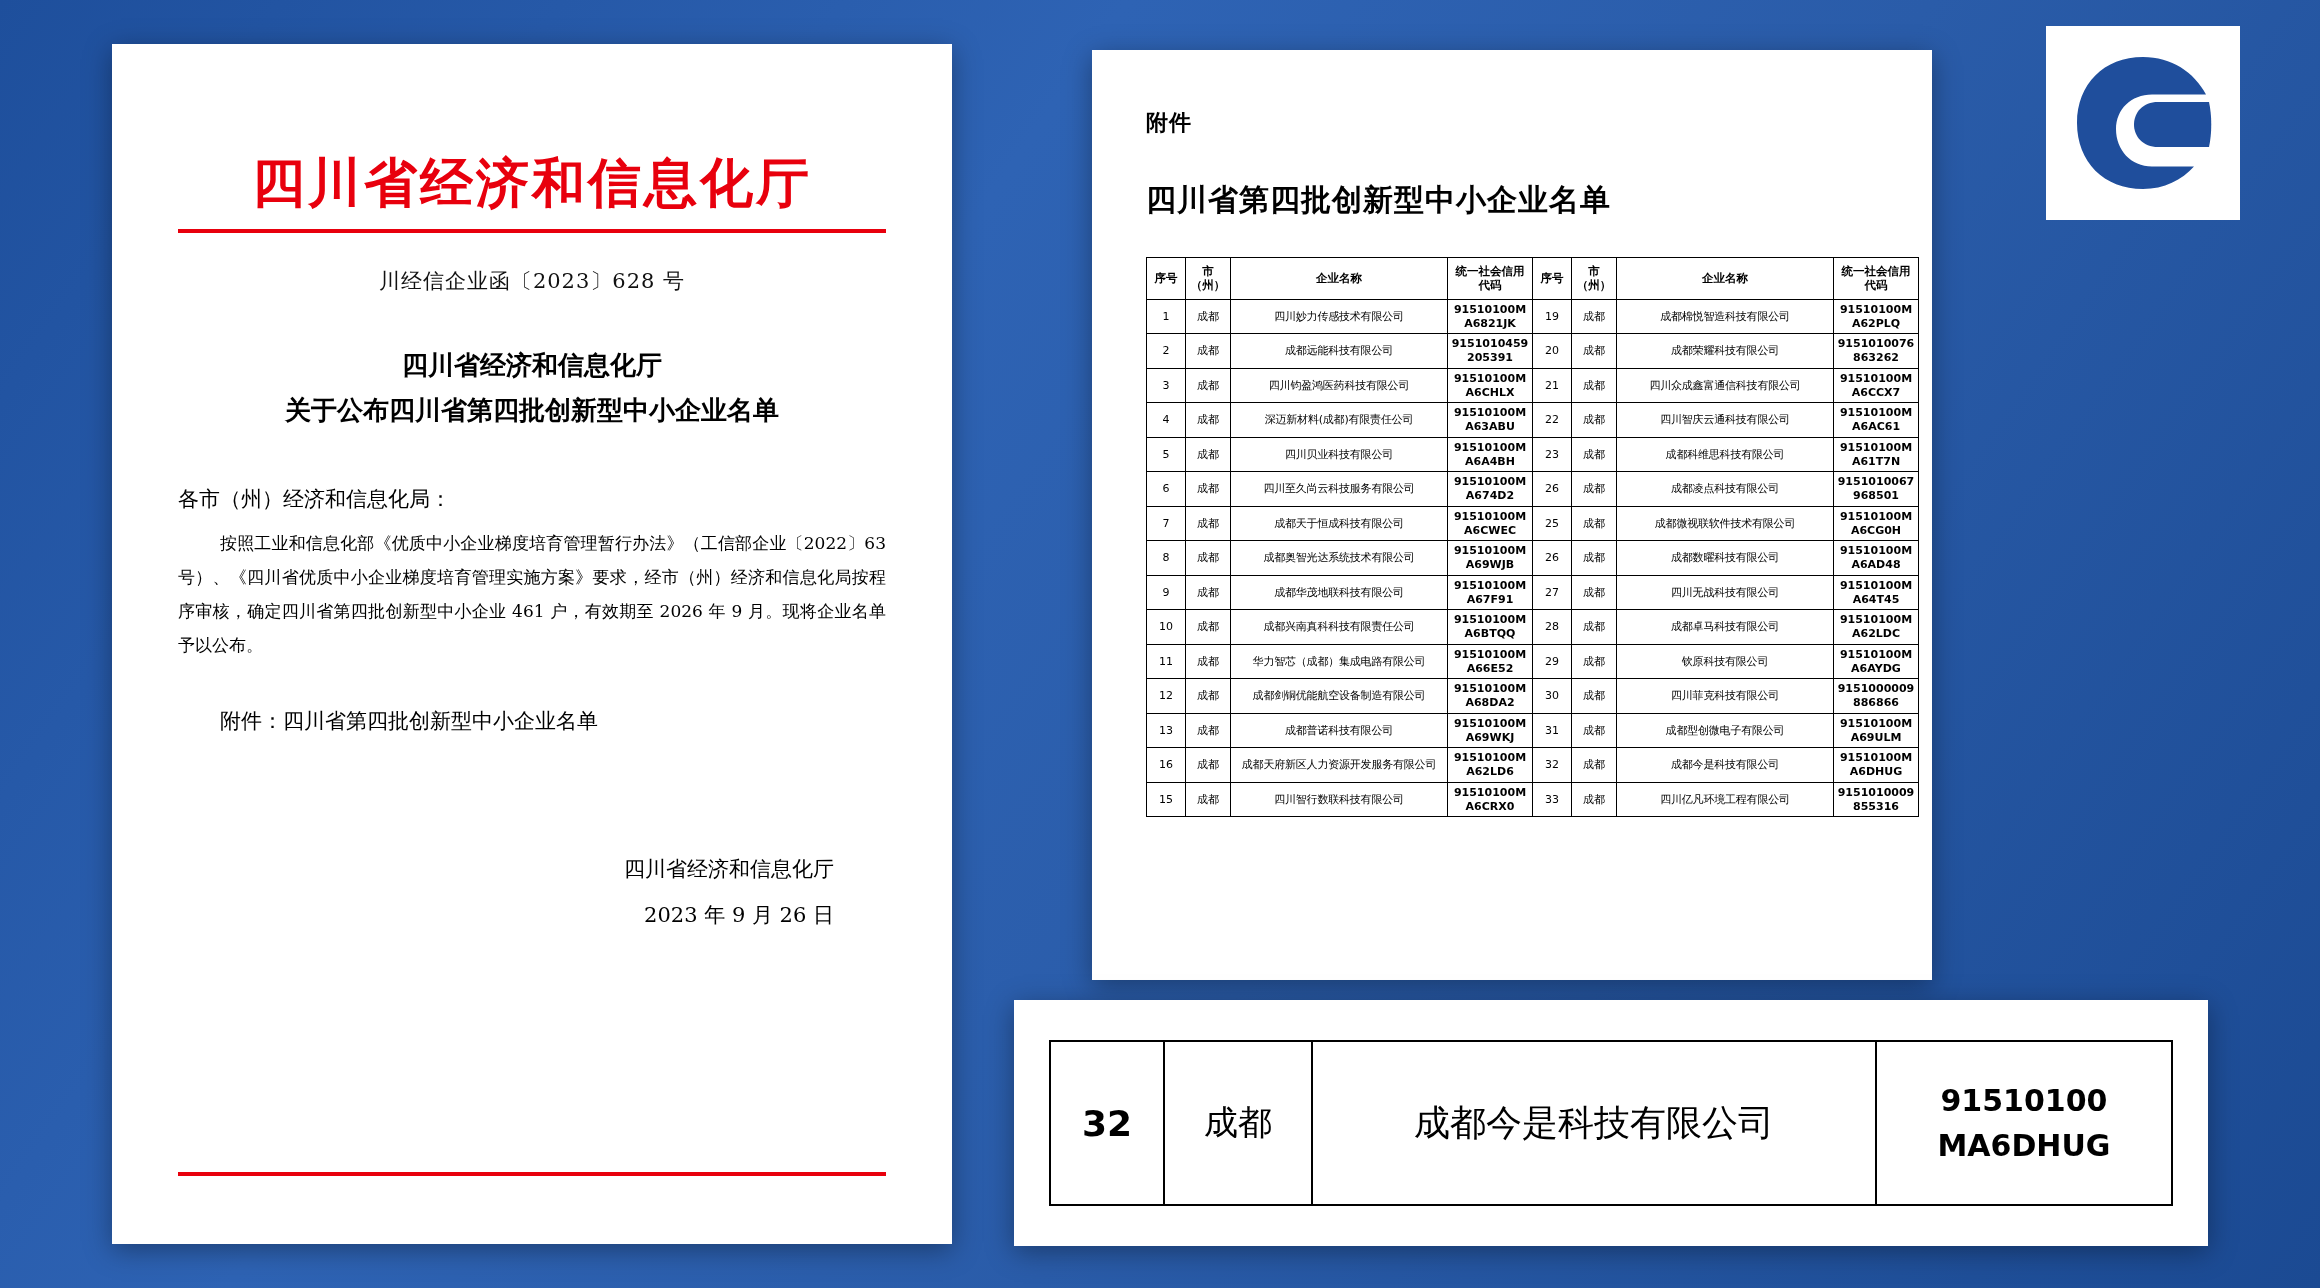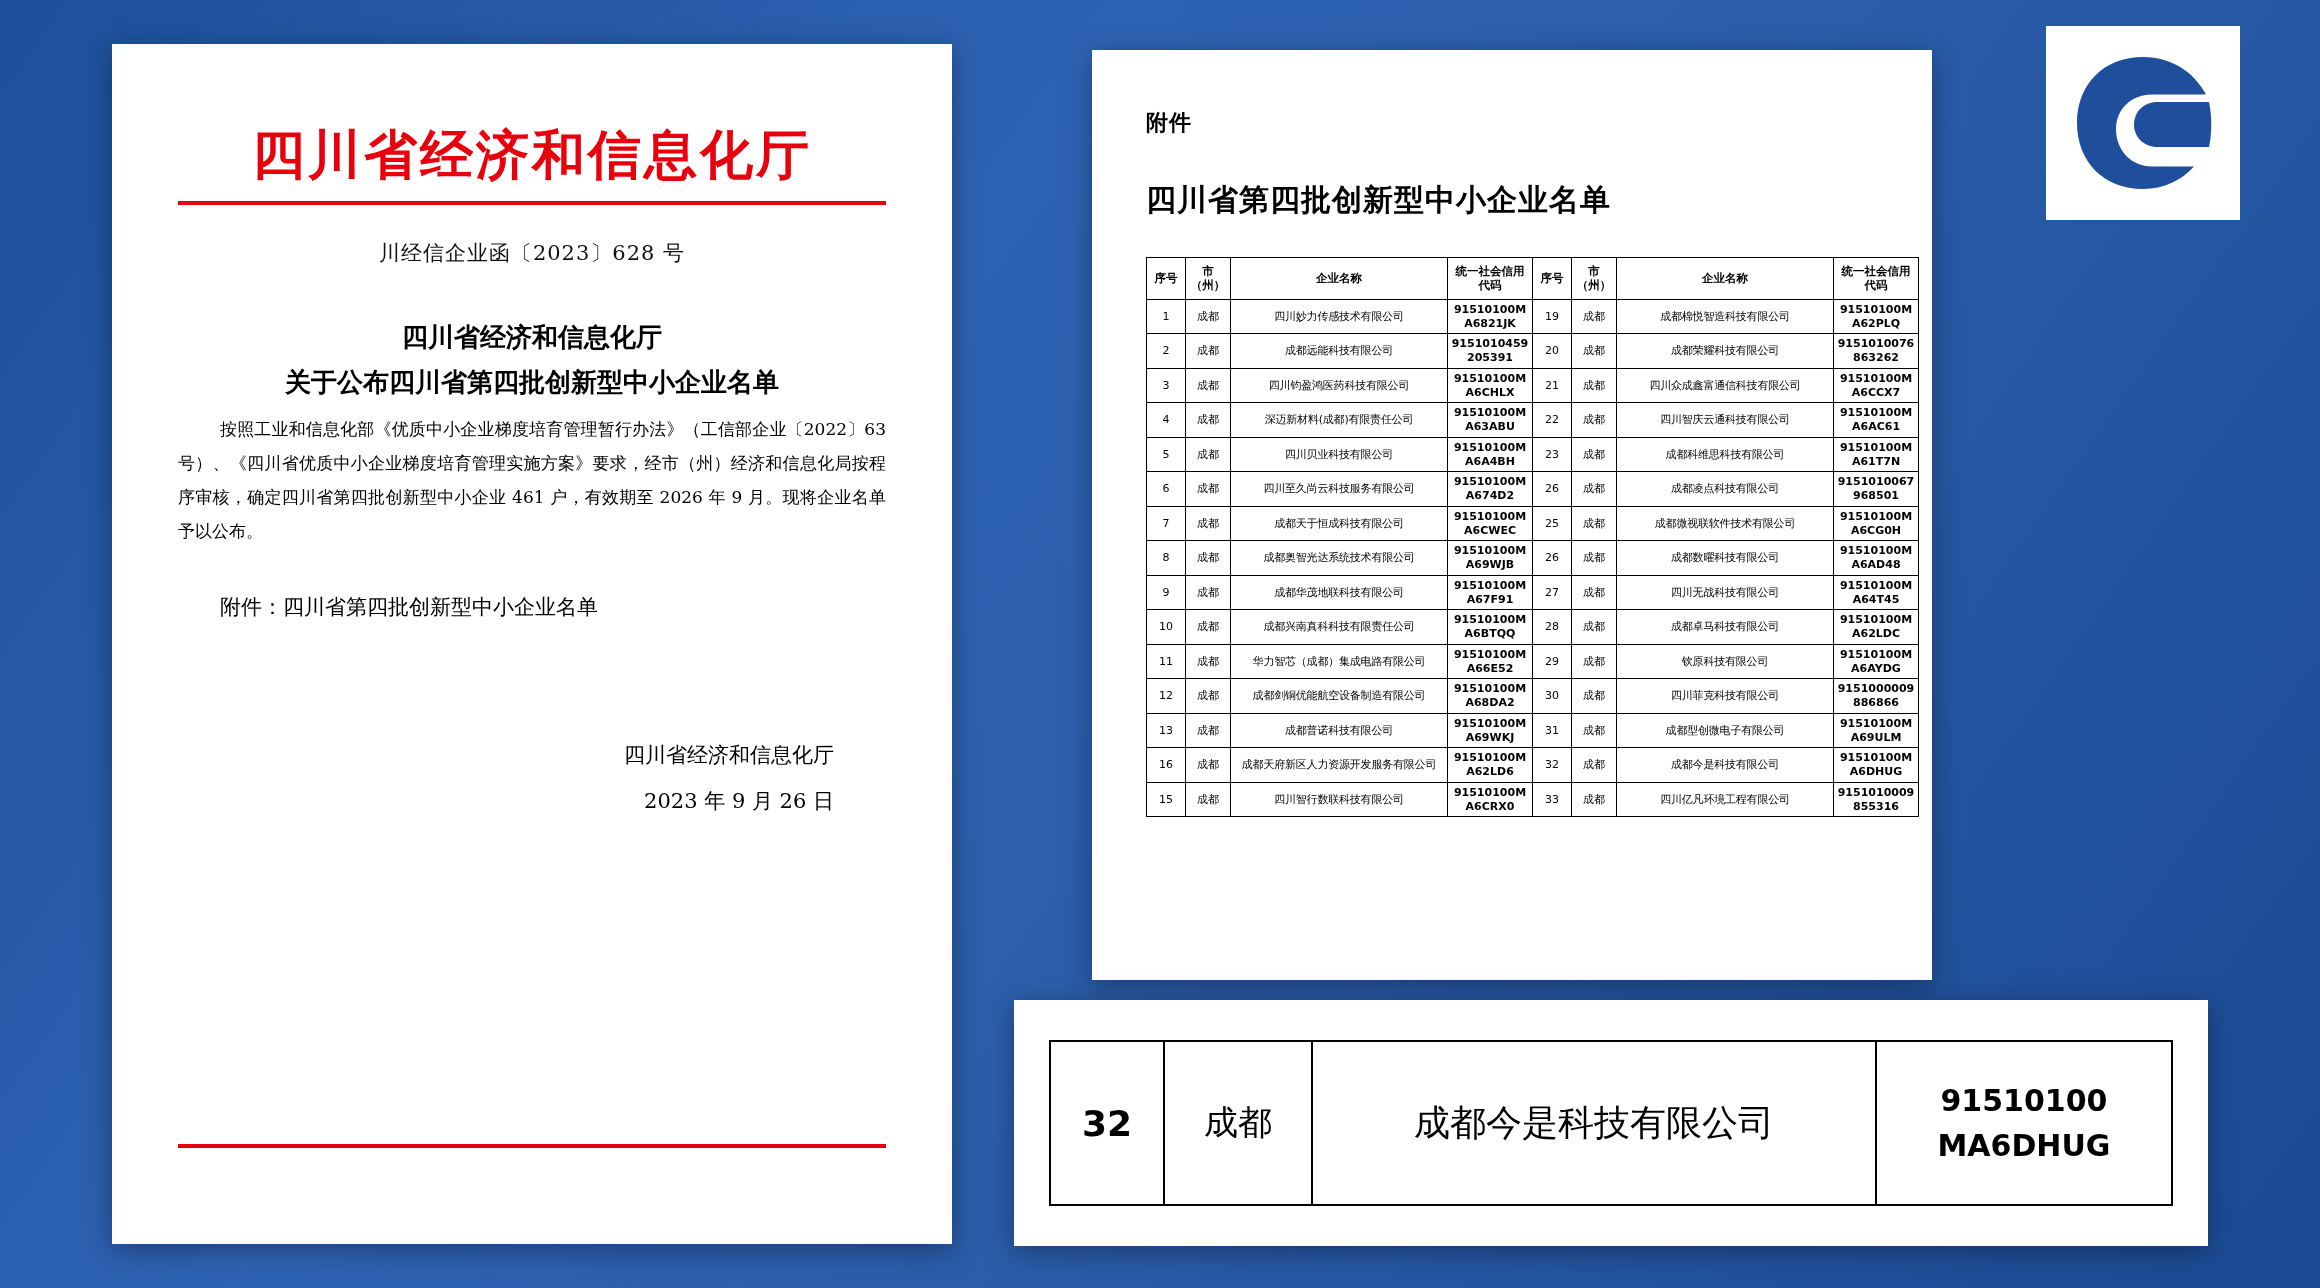--- a/index.html
+++ b/index.html
@@ -27,20 +27,21 @@
     width: 840px;
     height: 1200px;
     background: #ffffff;
     box-shadow: 0 6px 26px rgba(0,0,0,0.35);
   }
   .doc-left-inner {
     padding: 52px 66px 0 66px;
     height: 100%;
     box-sizing: border-box;
     position: relative;
+    margin-top: 28px;
   }
   .org-title {
     text-align: center;
     color: #e8000d;
     font-family: "DejaVu Serif", "Liberation Serif", serif;
     font-weight: bold;
     font-size: 53px;
     letter-spacing: 3px;
     line-height: 1.15;
     margin-top: 28px;
@@ -222,20 +223,21 @@
 
 <div class="doc-left">
   <div class="doc-left-inner">
     <div class="org-title">四川省经济和信息化厅</div>
     <div class="red-rule"></div>
     <div class="doc-number">川经信企业函〔2023〕628 号</div>
     <div class="doc-heading">
       <div>四川省经济和信息化厅</div>
       <div>关于公布四川省第四批创新型中小企业名单</div>
     </div>
+    <div class="doc-recipient">各市（州）经济和信息化局：</div>
     <div class="doc-para">按照工业和信息化部《优质中小企业梯度培育管理暂行办法》（工信部企业〔2022〕63 号）、《四川省优质中小企业梯度培育管理实施方案》要求，经市（州）经济和信息化局按程序审核，确定四川省第四批创新型中小企业 461 户，有效期至 2026 年 9 月。现将企业名单予以公布。</div>
     <div class="doc-attach">附件：四川省第四批创新型中小企业名单</div>
     <div class="doc-signature">
       <div>四川省经济和信息化厅</div>
       <div>2023 年 9 月 26 日</div>
     </div>
     <div class="bottom-rule"></div>
   </div>
 </div>
 

